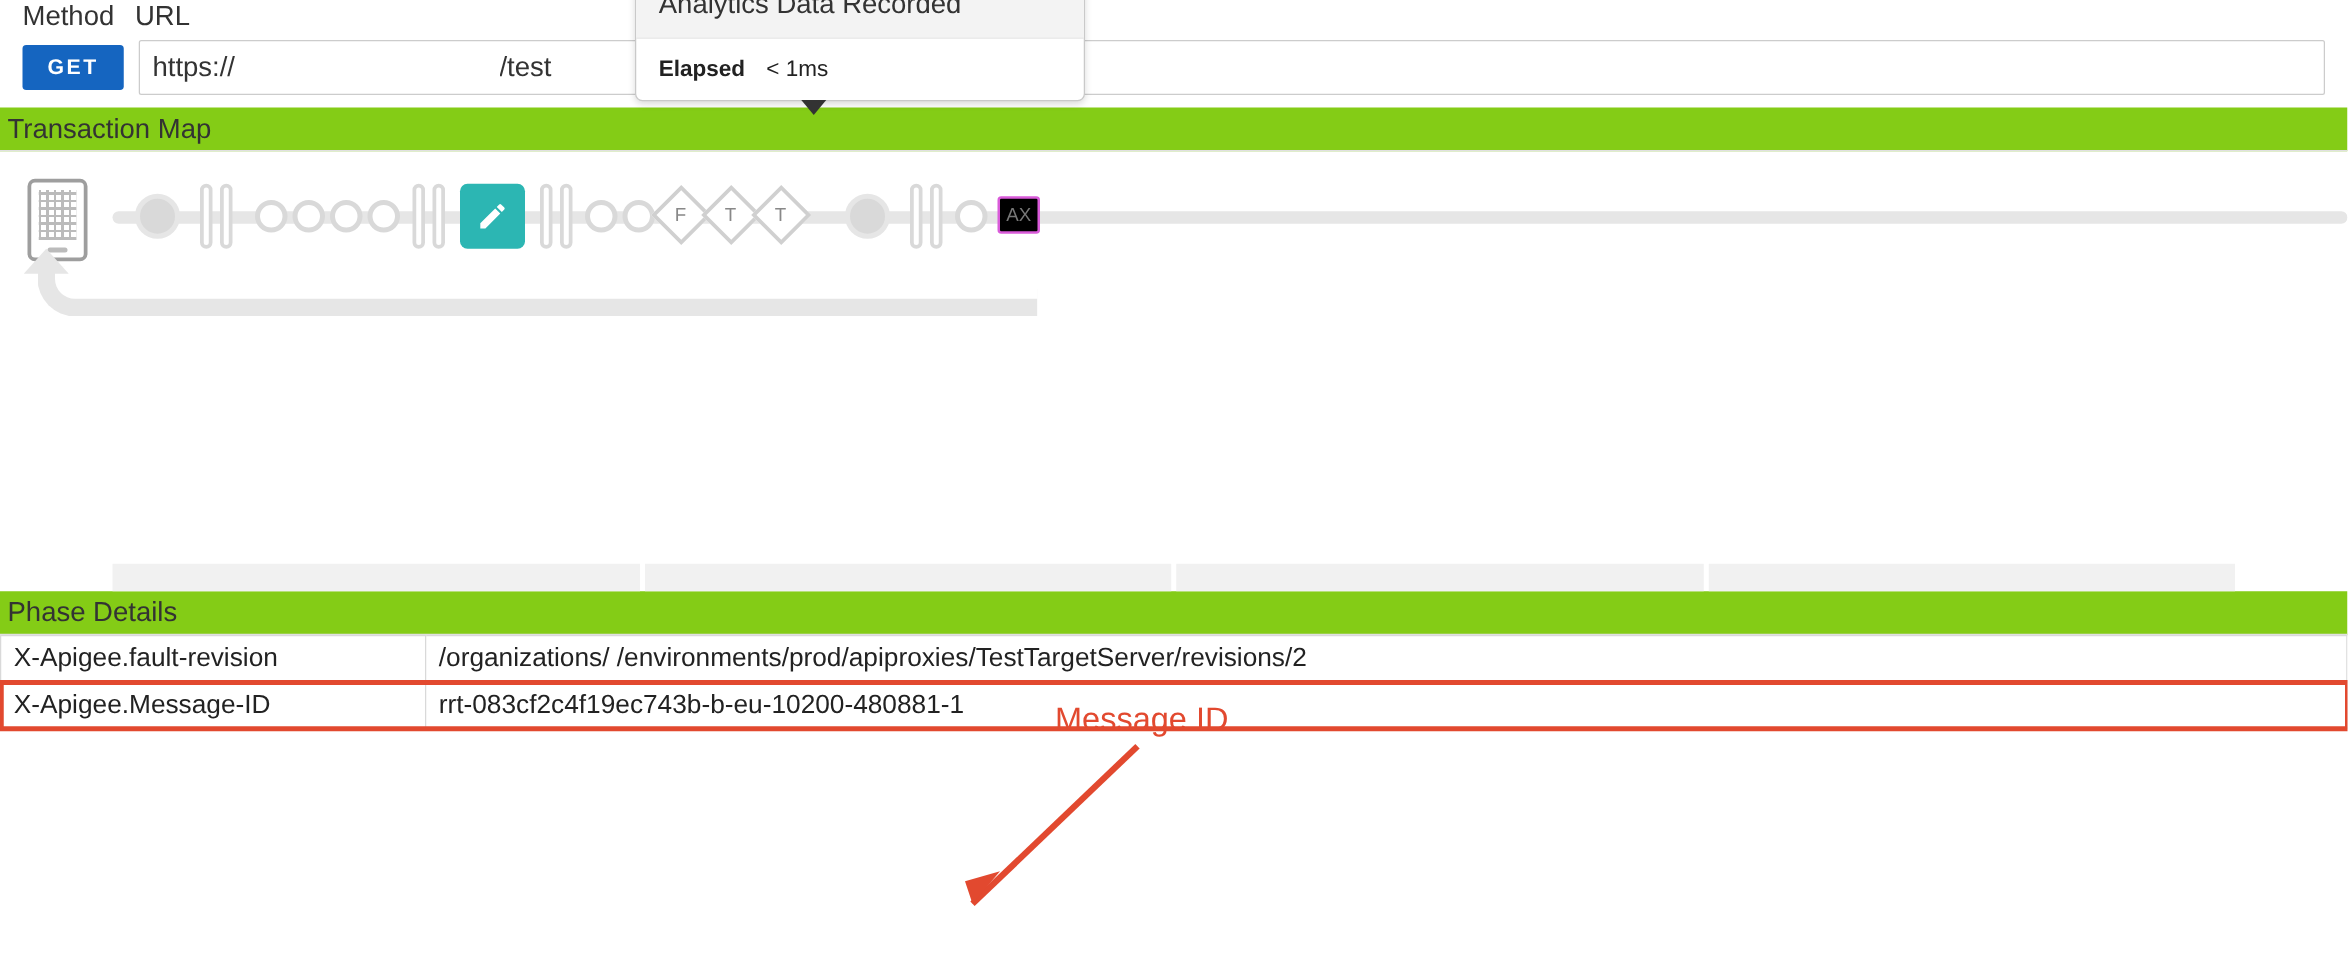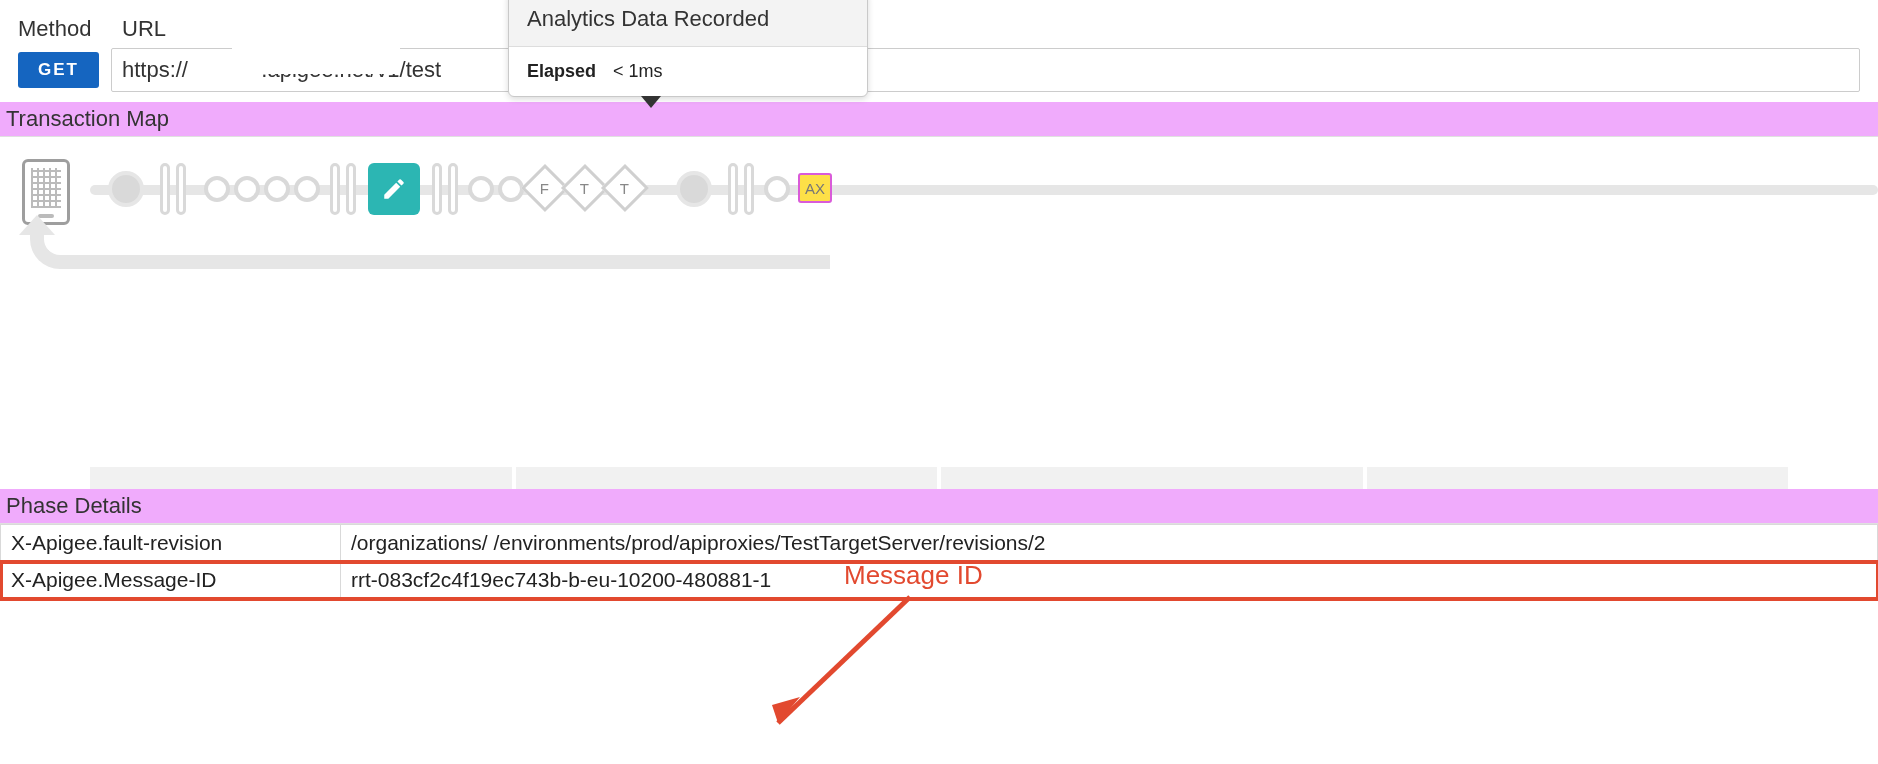--- a/index.html
+++ b/index.html
@@ -1,28 +1,28 @@
 <!DOCTYPE html>
 <html><head>
 <meta charset="utf-8">
 <style>
   html,body{margin:0;padding:0;font-family:"Helvetica Neue",Arial,sans-serif;font-size:16px;color:#222;background:#fff}
   *{box-sizing:border-box}
   .container{width:1878px;height:764px;position:relative;overflow:hidden}
 
   
-  .top-labels{display:flex;align-items:flex-end;gap:26px;padding:16px 18px 2px}
+  .top-labels{display:flex;align-items:flex-end;gap:12px;padding:0 18px 2px}
   .lbl{font-size:22px;color:#333}
   .method-lbl{width:78px}
   .method-row{display:flex;align-items:center;gap:12px;padding:4px 18px 10px}
   .get-btn{background:#1565c0;color:#fff;border:0;border-radius:3px;padding:8px 20px;font-size:17px;letter-spacing:2px;font-weight:600;cursor:pointer}
   .url-input{flex:1;border:1px solid #ccc;border-radius:2px;padding:8px 10px;font-size:22px;color:#333;height:44px}
 
   
-  .section-bar{background:#f0abfc;padding:4px 6px;font-size:22px;color:#333;border-bottom:1px solid #e0e0e0}
+  .section-bar{background:#84cc16;padding:4px 6px;font-size:22px;color:#333;border-bottom:1px solid #e0e0e0}
 
   
   .tmap{position:relative;height:180px;padding:20px 22px 0}
   .track{position:absolute;left:90px;right:0;top:48px;height:10px;background:#e6e6e6;border-radius:5px}
   .client-icon{position:absolute;left:22px;top:22px;width:48px;height:66px;border:3px solid #9e9e9e;border-radius:6px;background:#fff}
   .client-icon::before{content:"";position:absolute;left:6px;right:6px;top:6px;bottom:14px;background:repeating-linear-gradient(0deg,#bbb 0 2px,transparent 2px 6px),repeating-linear-gradient(90deg,#bbb 0 2px,transparent 2px 6px)}
   .client-icon::after{content:"";position:absolute;left:50%;bottom:4px;width:16px;height:4px;background:#bbb;transform:translateX(-50%);border-radius:2px}
   .return-arrow{position:absolute;left:30px;top:92px;width:800px;height:40px;border-bottom:14px solid #e6e6e6;border-left:14px solid #e6e6e6;border-bottom-left-radius:30px}
   .return-arrow::before{content:"";position:absolute;left:-25px;top:-14px;width:0;height:0;border-left:18px solid transparent;border-right:18px solid transparent;border-bottom:20px solid #e6e6e6}
 
@@ -30,21 +30,21 @@
   .big-dot{width:36px;height:36px;border-radius:50%;background:#d9d9d9;border:4px solid #e6e6e6}
   .bar-pair{display:flex;gap:6px}
   .vbar{width:10px;height:52px;background:#fff;border:3px solid #d9d9d9;border-radius:6px;margin-top:-8px}
   .ring{width:26px;height:26px;border:4px solid #d9d9d9;border-radius:50%;background:#fff;margin-top:5px}
   .ring-group{display:flex;gap:4px}
   .policy-box{width:52px;height:52px;background:#2cb6b3;border-radius:6px;display:flex;align-items:center;justify-content:center;margin-top:-8px}
   .policy-box svg{width:26px;height:26px;fill:#fff}
   .diamond{width:34px;height:34px;border:3px solid #d0d0d0;background:#fff;transform:rotate(45deg);margin-top:0;display:flex;align-items:center;justify-content:center}
   .diamond span{transform:rotate(-45deg);font-size:15px;color:#888}
   .diamond-group{display:flex;gap:6px}
-  .ax-box{width:34px;height:30px;border:2px solid #d95bd9;border-radius:3px;background:#fde047;display:flex;align-items:center;justify-content:center;font-size:15px;color:#777;margin-top:2px}
+  .ax-box{width:34px;height:30px;border:2px solid #d95bd9;border-radius:3px;background:#000000;display:flex;align-items:center;justify-content:center;font-size:15px;color:#777;margin-top:2px}
   .tooltip{position:absolute;left:508px;top:-146px;width:360px;background:#fff;border:1px solid #c9c9c9;border-radius:6px;box-shadow:0 2px 6px rgba(0,0,0,.15);z-index:5}
   .tooltip-hdr{background:#f3f3f3;padding:14px 18px;font-size:22px;color:#333;border-bottom:1px solid #ddd;border-radius:6px 6px 0 0}
   .tooltip-body{padding:14px 18px;font-size:18px}
   .tooltip-body b{font-weight:700;margin-right:12px}
   .tooltip-caret{position:absolute;left:132px;bottom:-12px;width:0;height:0;border-left:10px solid transparent;border-right:10px solid transparent;border-top:12px solid #333}
 
   
   .seg-row{height:22px;margin:150px 90px 0;display:flex;gap:4px}
   .seg{flex:1;background:#f1f1f1}
 

